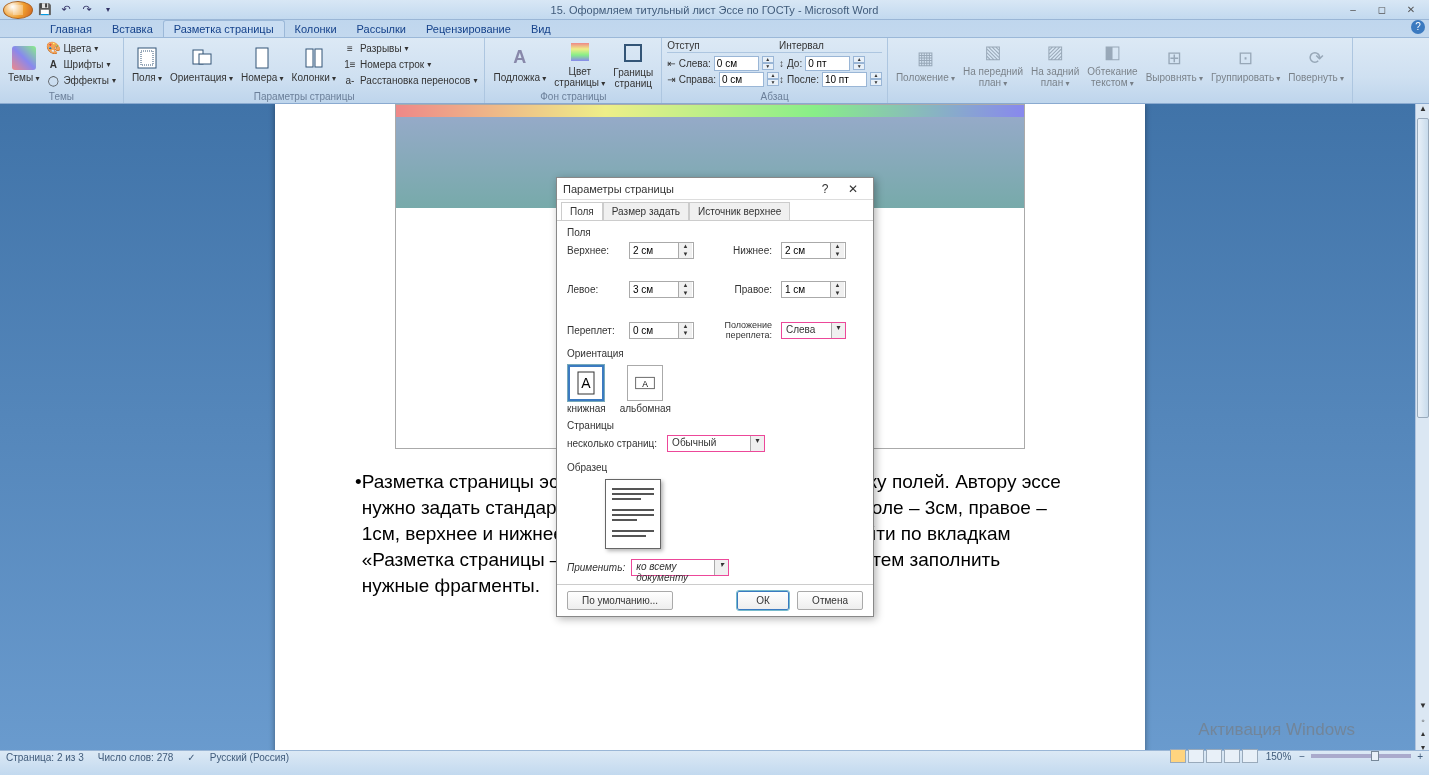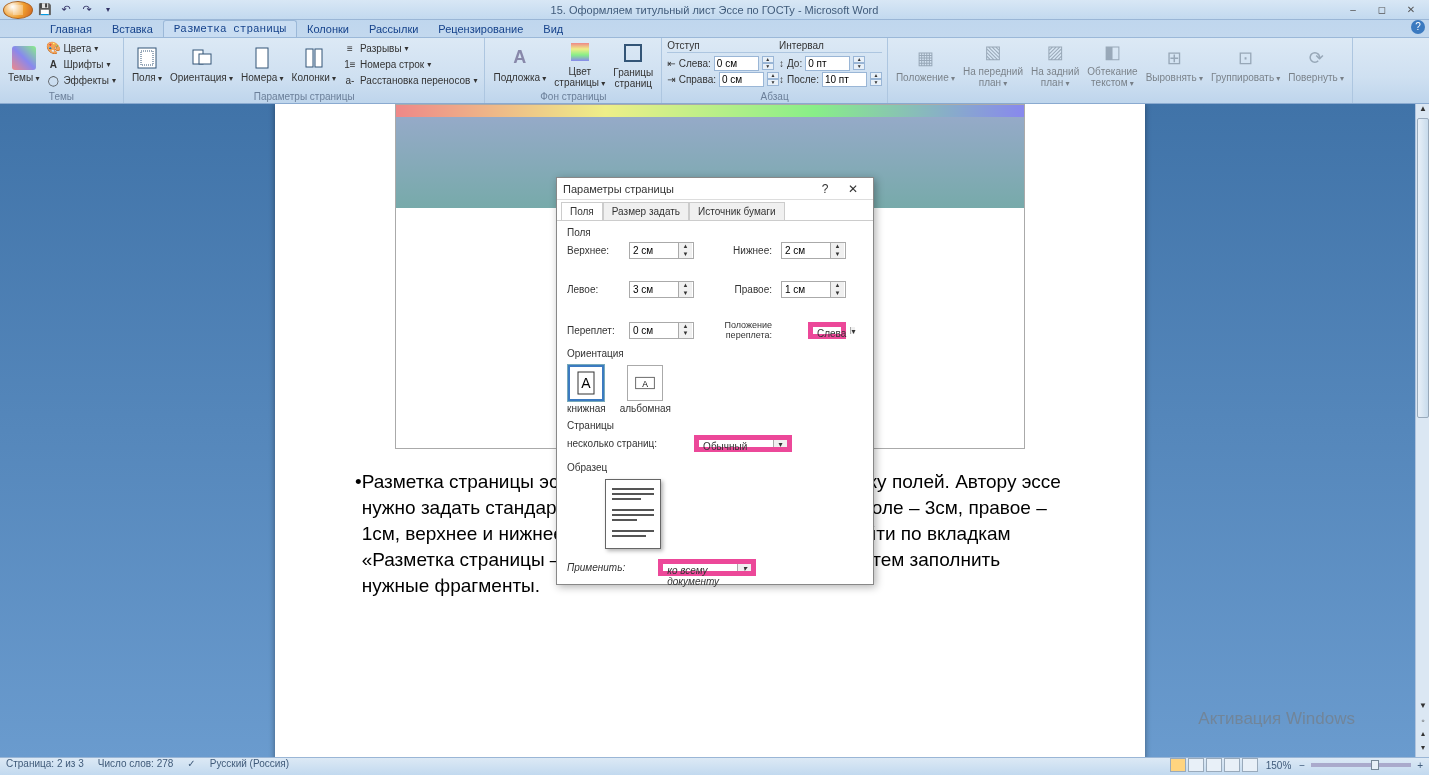--- a/index.html
+++ b/index.html
@@ -11,21 +11,21 @@
 .office-btn .square { width: 10px; height: 10px; background: #fff; opacity: .3; }
 .qat { display: flex; gap: 3px; }
 .qat .qat-btn { width: 18px; height: 18px; display: flex; align-items: center; justify-content: center; color: #336; cursor: pointer; }
 .title-text { position: absolute; left: 50%; transform: translateX(-50%); color: #405b7a; font-size: 11px; }
 .win-controls { position: absolute; right: 4px; display: flex; gap: 1px; }
 .win-btn { width: 28px; height: 17px; display: flex; align-items: center; justify-content: center; color: #555; cursor: pointer; font-size: 10px; }
 
 
 .tabstrip { height: 18px; display: flex; align-items: flex-end; padding-left: 40px; border-bottom: 1px solid #9bb8d8; }
 .tab { padding: 2px 10px; color: #15428b; font-size: 11px; cursor: pointer; }
-.tab.active { background: #c9ddf2; border: 1px solid #9bb8d8; border-bottom: none; border-radius: 3px 3px 0 0; font-family: Liberation Mono, monospace; }
+.tab.active { background: #c9ddf2; border: 1px solid #9bb8d8; border-bottom: none; border-radius: 3px 3px 0 0; }
 
 
 .ribbon { height: 66px; background: linear-gradient(to bottom, #dce9f5 0%, #cfe0f1 60%, #bed5ec 100%); display: flex; border-bottom: 1px solid #8aaad0; }
 .rgroup { border-right: 1px solid #adc6e0; padding: 2px 5px 0 5px; display: flex; flex-direction: column; justify-content: space-between; }
 .rgroup-label { text-align: center; color: #6b7f99; font-size: 10px; padding-bottom: 1px; }
 .rbtns { display: flex; gap: 2px; height: 49px; }
 .rbtn-large { width: auto; display: flex; flex-direction: column; align-items: center; justify-content: center; padding: 0 3px; cursor: pointer; }
 .rbtn-large .ricon { width: 24px; height: 24px; margin-bottom: 2px; display: flex; align-items: center; justify-content: center; font-size: 18px; }
 .rbtn-large .rlabel { font-size: 10px; color: #333; text-align: center; line-height: 11px; }
 .rbtn-small { height: 16px; display: flex; align-items: center; gap: 3px; padding: 0 2px; cursor: pointer; font-size: 10px; color: #333; }
@@ -65,21 +65,21 @@
 .dialog .dtab.active { background: #fff; }
 .dialog .dbody { padding: 6px 10px 8px 10px; }
 .dbody .sect-title { font-size: 10px; color: #333; margin-bottom: 4px; }
 .margins-grid { display: grid; grid-template-columns: 56px 65px 75px 65px; gap: 22px 6px; align-items: center; font-size: 10px; }
 .margins-grid label { text-align: left; }
 .margins-grid .rlabel { text-align: right; padding-right: 3px; }
 .spin { display: flex; border: 1px solid #aaa; height: 17px; }
 .spin input { border: none; width: 48px; font-size: 10px; padding: 0 3px; outline: none; }
 .spin .btns { display: flex; flex-direction: column; width: 14px; border-left: 1px solid #aaa; }
 .spin .btns span { flex: 1; text-align: center; font-size: 6px; line-height: 7px; cursor: pointer; background: #f0f0f0; }
-.combo { display: flex; border: 5px solid #ec4899; height: 17px; background: #fff; margin-left: 27px; }
+.combo { display: flex; border: 1px solid #ec4899; height: 17px; background: #fff; }
 .combo span { flex:1; padding: 1px 4px; font-size: 10px; }
 .combo .cbtn { width: 14px; border-left: 1px solid #aaa; text-align: center; font-size: 8px; cursor: pointer; background: #f0f0f0; }
 .orient-row { display: flex; gap: 14px; margin: 6px 0; }
 .orient-btn { display: flex; flex-direction: column; align-items: center; gap: 2px; cursor: pointer; }
 .orient-icon { width: 36px; height: 36px; border: 1px solid #aaa; display: flex; align-items: center; justify-content: center; }
 .orient-icon.sel { border: 2px solid #3b7ac0; box-shadow: 0 0 0 1px #7ab; }
 .orient-icon svg { width: 20px; height: 24px; }
 .orient-lbl { font-size: 10px; }
 .pages-row { display: flex; align-items: center; gap: 10px; margin: 4px 0 10px 0; }
 .pages-row .combo { width: 98px; }
@@ -91,25 +91,25 @@
 .wbtn { border: 1px solid #aaa; background: linear-gradient(#fff,#eee); padding: 3px 14px; cursor: pointer; font-size: 10px; border-radius: 2px; }
 .wbtn.primary { border: 1px solid #3b7ac0; outline: 1px solid #7bc; }
 .dfooter .right { margin-left: auto; display: flex; gap: 8px; }
 
 
 .vscroll { position: absolute; right: 0; top: 104px; bottom: 18px; width: 14px; background: #dbe7f3; border-left: 1px solid #b0c4de; }
 .vscroll .sb { position: absolute; width: 12px; left: 1px; background: linear-gradient(to right,#e8f0f8,#c8dbec); border: 1px solid #9ab; border-radius: 2px; cursor: pointer; }
 .vscroll .arr { position: absolute; left: 0; width: 14px; height: 14px; text-align: center; font-size: 8px; cursor: pointer; }
 
 
-.wm { position: absolute; right: 60px; bottom: 28px; color: rgba(120,120,120,.6); font-size: 13px; text-align: right; }
+.wm { position: absolute; right: 60px; bottom: 17px; color: rgba(120,120,120,.6); font-size: 13px; text-align: right; }
 .wm .big { font-size: 17px; }
 
 
-.statusbar { position: absolute; left: 0; right: 0; bottom: 0; height: 18px; background: linear-gradient(to bottom,#dce9f5,#c2d9ef); display: flex; align-items: flex-start; padding: 0 6px; font-size: 10px; color: #405b7a; border-top: 1px solid #9ab6d6; }
+.statusbar { position: absolute; left: 0; right: 0; bottom: 0; height: 18px; background: linear-gradient(to bottom,#dce9f5,#c2d9ef); display: flex; align-items: flex-end; padding: 12px 6px; font-size: 10px; color: #405b7a; border-top: 1px solid #9ab6d6; }
 .statusbar .sb-item { margin-right: 14px; cursor: pointer; }
 .statusbar .sb-right { margin-left: auto; display: flex; align-items: center; gap: 2px; }
 .view-btn { width: 16px; height: 14px; border: 1px solid #9ab; background: #e8f0f8; cursor: pointer; }
 .view-btn.active { background: #ffd47f; }
 .zoom-pct { margin: 0 6px; }
 .zoom-slider { width: 100px; height: 4px; background: #aac; position: relative; margin: 0 4px; }
 .zoom-slider .thumb { position: absolute; top: -3px; left: 60px; width: 8px; height: 10px; background: #e8f0f8; border: 1px solid #789; cursor: pointer; }
 
 
 .help-icon { position: absolute; right: 4px; top: 20px; width: 14px; height: 14px; border-radius: 50%; background: #3b7ac0; color: #fff; font-size: 10px; text-align: center; line-height: 14px; cursor: pointer; }
@@ -355,21 +355,21 @@
 
 <div class="dialog">
   <div class="dtitle">
     <div class="dtext">Параметры страницы</div>
     <div class="dbtn">?</div>
     <div class="dbtn">✕</div>
   </div>
   <div class="dtabs">
     <div class="dtab active">Поля</div>
     <div class="dtab">Размер задать</div>
-    <div class="dtab">Источник бумаги</div>
+    <div class="dtab">Источник верхнее</div>
   </div>
   <div class="dbody">
     <div class="sect-title">Поля</div>
     <div class="margins-grid">
       <label>Верхнее:</label>
       <div class="spin">
           <input value="2 см" style="">
           <div class="btns">
             <span>▲</span>
             <span>▼</span>
@@ -460,20 +460,27 @@
       <div class="pl"></div>
         <div class="pl" style="width:80%"></div>
     </div>
 
     <div class="apply-row">
       <span style="font-size:10px">Применить:</span>
       <div class="combo">
           <span>ко всему документу</span>
           <div class="cbtn">▾</div>
         </div>
+    </div>
+  </div>
+  <div class="dfooter">
+    <div class="wbtn">По умолчанию...</div>
+    <div class="right">
+      <div class="wbtn primary" style="min-width:52px;text-align:center">ОК</div>
+      <div class="wbtn" style="min-width:52px;text-align:center">Отмена</div>
     </div>
   </div>
 </div>
 
 <div class="vscroll">
   <div class="arr" style="top:0">▲</div>
   <div class="sb" style="top:14px;height:300px"></div>
   <div class="arr" style="bottom:42px">▼</div>
   <div class="arr" style="bottom:28px;font-size:10px">◦</div>
   <div class="arr" style="bottom:14px">▴</div>

